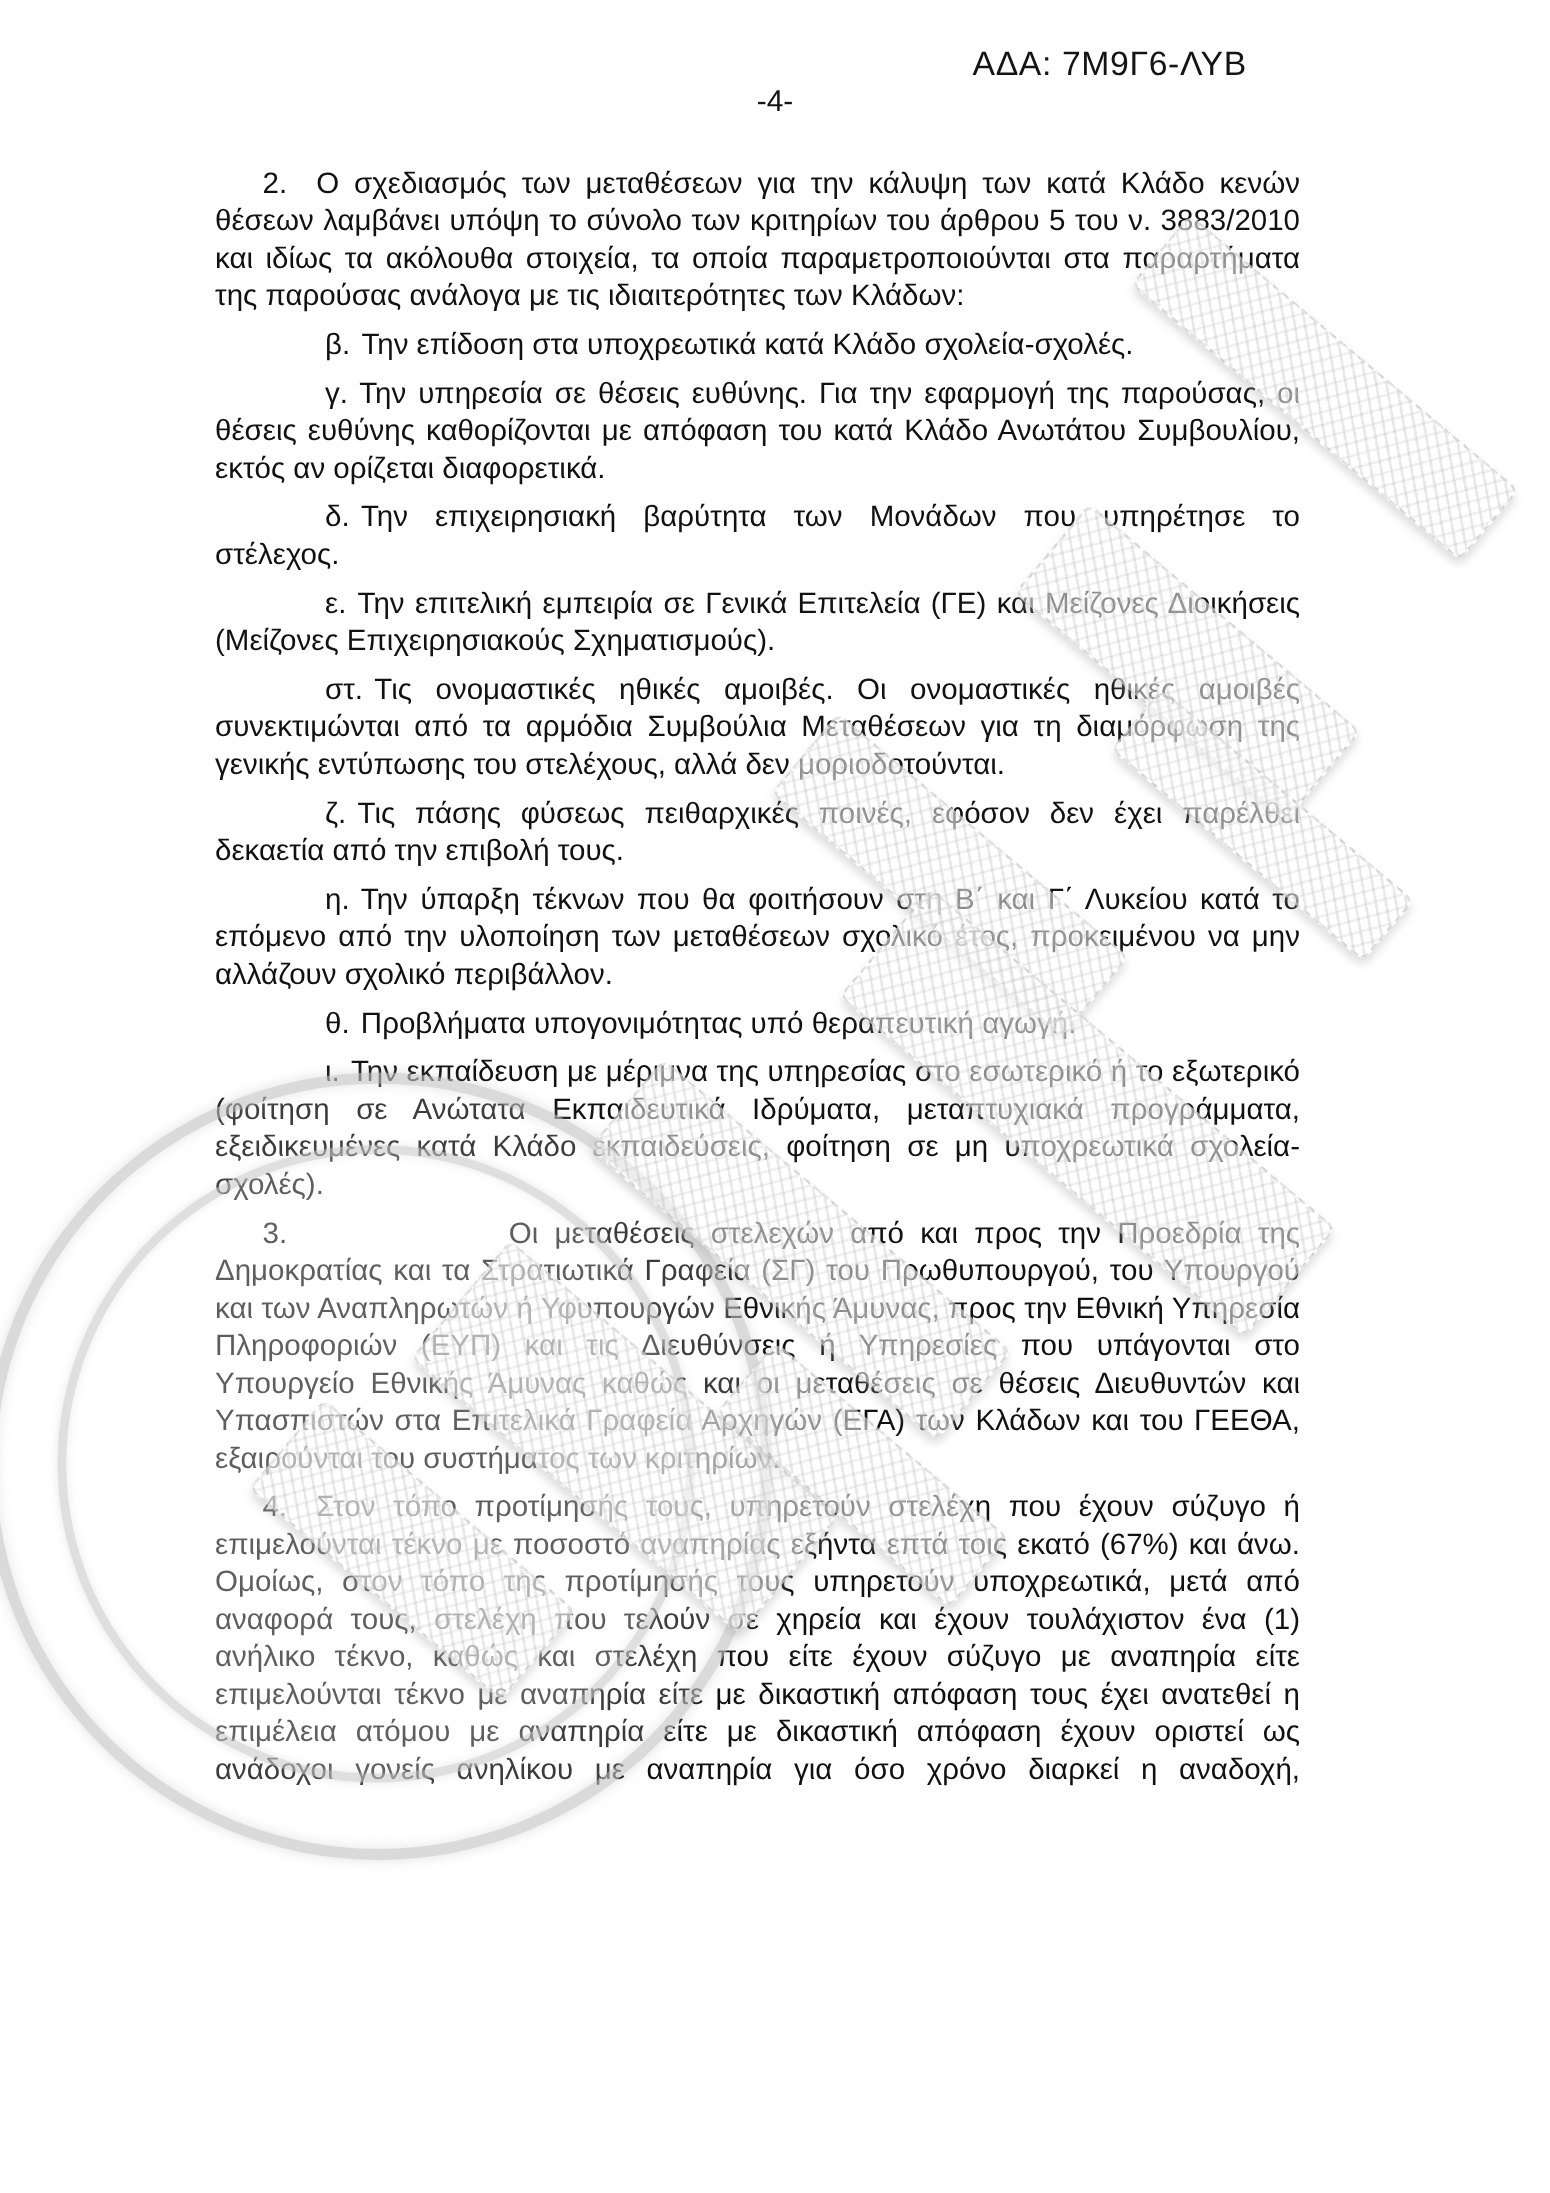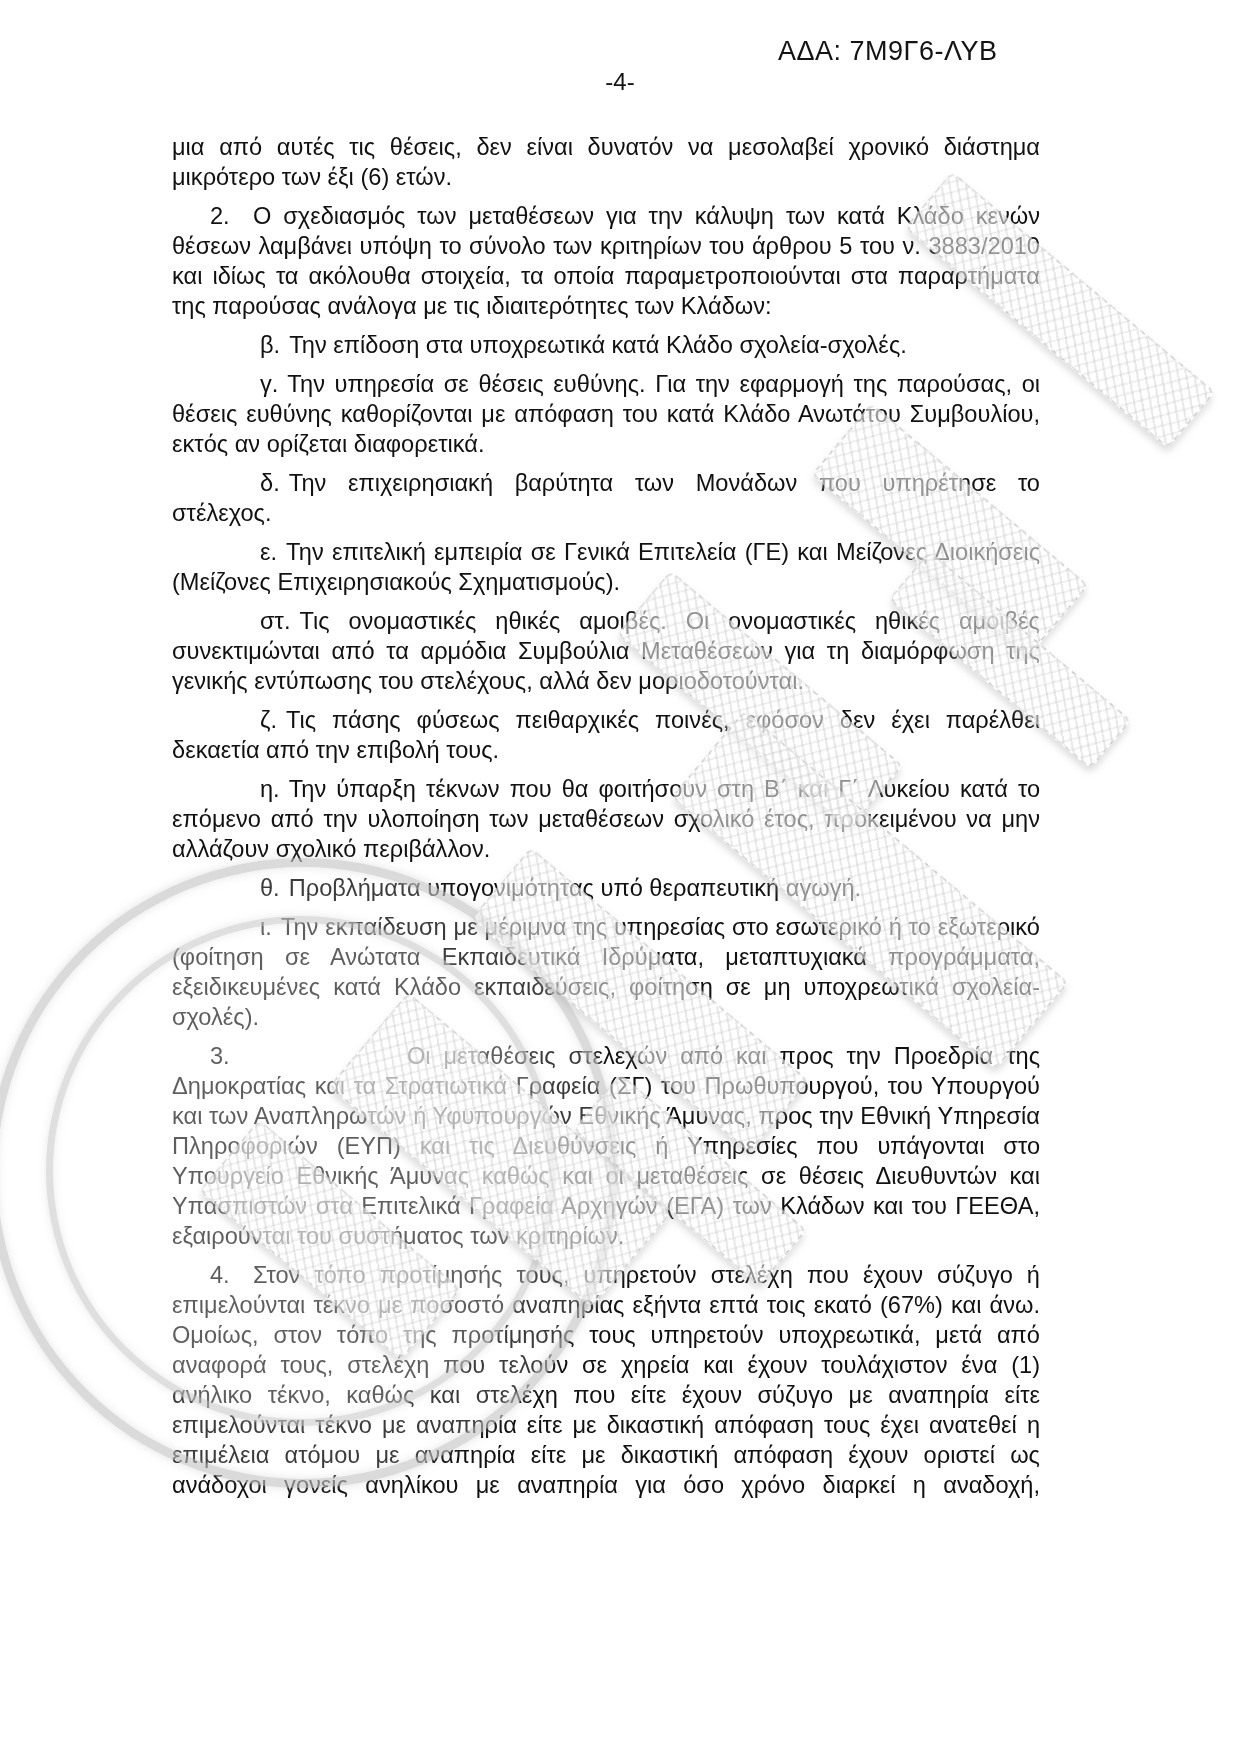--- a/index.html
+++ b/index.html
@@ -104,21 +104,20 @@
 </head>
 <body>
 
 <div class="page">
 
   <div class="ada-code">ΑΔΑ: 7Μ9Γ6-ΛΥΒ</div>
   <div class="page-number">-4-</div>
 
   <div class="doc-body">
 
-    <p class="par-cont">μια από αυτές τις θέσεις, δεν είναι δυνατόν να μεσολαβεί χρονικό διάστημα μικρότερο των έξι (6) ετών.</p>
 
     <p class="par-num">
       <span class="plabel">2.</span><span class="ptext">Ο σχεδιασμός των μεταθέσεων για την κάλυψη των κατά Κλάδο κενών θέσεων λαμβάνει υπόψη το σύνολο των κριτηρίων του άρθρου 5 του ν. 3883/2010 και ιδίως τα ακόλουθα στοιχεία, τα οποία παραμετροποιούνται στα παραρτήματα της παρούσας ανάλογα με τις ιδιαιτερότητες των Κλάδων:</span>
     </p>
 
 
     <p class="par-let">
       <span class="plabel">β.</span><span class="ptext">Την επίδοση στα υποχρεωτικά κατά Κλάδο σχολεία-σχολές.</span>
     </p>
 

